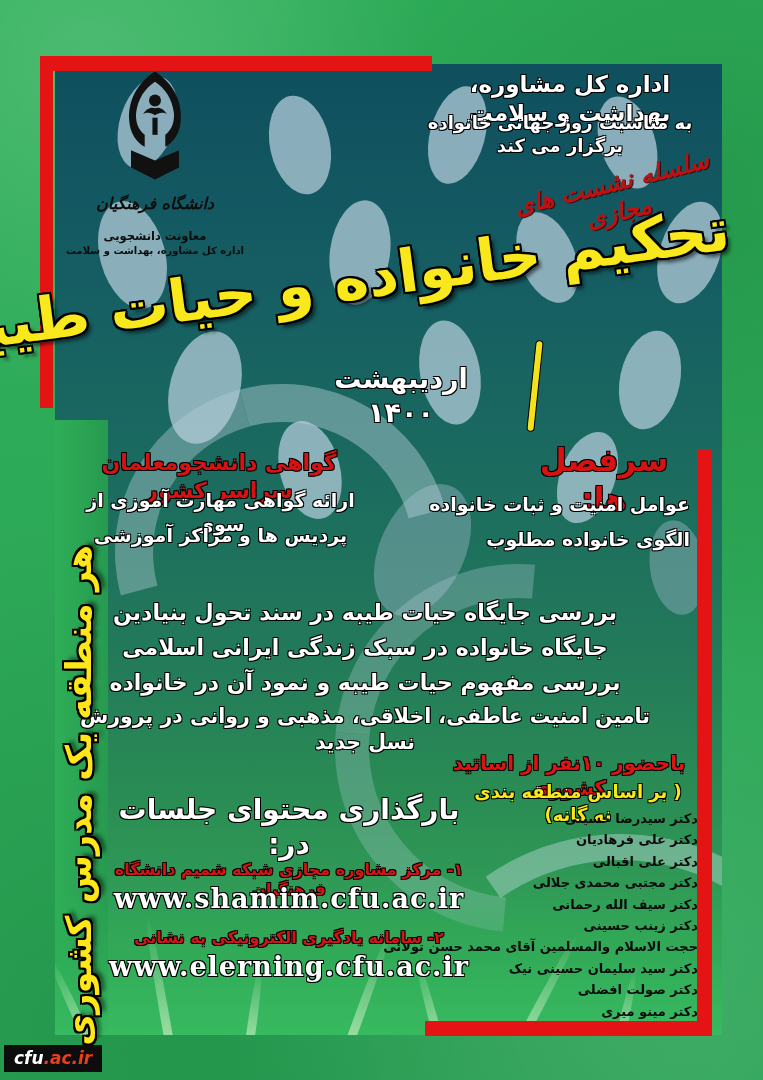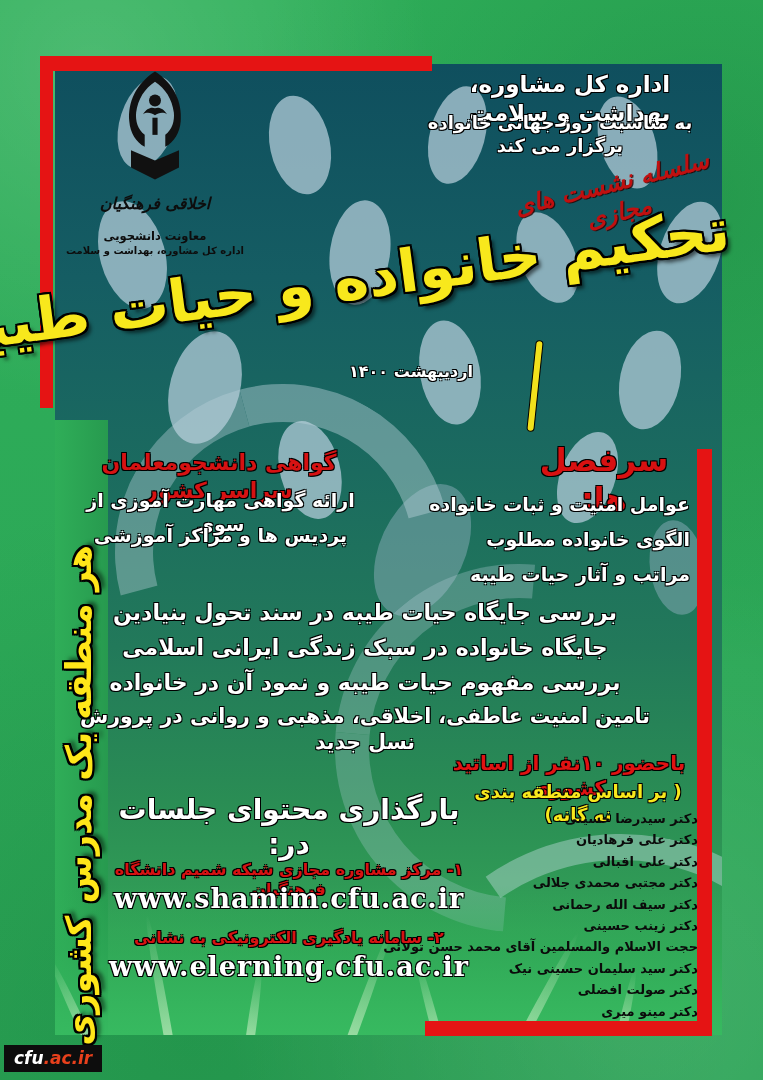--- a/index.html
+++ b/index.html
@@ -53,21 +53,21 @@
   .logo-block{position:absolute;left:66px;top:68px;width:178px;text-align:center;color:#0d0d0d;}
   .logo-block .l1{font-size:16px;font-weight:bold;font-style:italic;margin-top:2px;}
   .logo-block .l2{font-size:11.5px;font-weight:bold;margin-top:16px;}
   .logo-block .l3{font-size:10px;font-weight:bold;margin-top:2px;}
 
   .main-title{
     left:32px;top:238px;width:700px;text-align:center;
     font-size:59px;font-weight:bold;color:#f8e81c;
     transform:rotate(-7.5deg);letter-spacing:-1px;white-space:nowrap;
   }
-  .date{left:326px;top:362px;width:170px;font-size:16px;}
+  .date{left:316px;top:362px;width:170px;font-size:27px;}
   .callig-stroke{position:absolute;left:531px;top:340px;width:6px;height:90px;background:#f2e11c;border:1px solid #000;border-radius:4px;transform:rotate(6deg);}
 
   .aud-heading{left:68px;top:449px;width:302px;font-size:22px;}
   .aud1{left:83px;top:489px;width:275px;font-size:19px;}
   .aud2{left:83px;top:524px;width:275px;font-size:19px;}
 
   .topics-heading{left:515px;top:441px;width:178px;font-size:31px;color:#d81111;font-weight:bold;}
   .t0,.t1,.t2{left:340px;width:350px;text-align:left;font-size:19px;}
   .t0{top:493px;text-align:left;direction:rtl;text-align:right;left:340px;}
   .t1{top:528px;text-align:right;}
@@ -145,37 +145,36 @@
   <div class="txt series center">سلسله نشست های مجازی</div>
 
   <div class="logo-block">
     <svg width="88" height="120" viewBox="0 0 100 140">
       <path d="M50 4 C28 18 18 40 20 62 C21 76 28 86 38 92 L38 78 C30 72 27 62 28 52 C30 36 38 24 50 16 C62 24 70 36 72 52 C73 62 70 72 62 78 L62 92 C72 86 79 76 80 62 C82 40 72 18 50 4 Z" fill="#111"></path>
       <circle cx="50" cy="38" r="7" fill="#111"></circle>
       <path d="M36 54 C40 47 46 45 50 47 C54 45 60 47 64 54 C60 51 54 52 50 55 C46 52 40 51 36 54 Z" fill="#111"></path>
       <rect x="47" y="58" width="6" height="20" fill="#111"></rect>
       <path d="M22 96 L50 108 L78 96 L78 116 L50 130 L22 116 Z" fill="#111"></path>
     </svg>
-    <div class="l1">اخلاقی فرهنگیان</div>
+    <div class="l1">دانشگاه فرهنگیان</div>
     <div class="l2">معاونت دانشجویی</div>
     <div class="l3">اداره کل مشاوره، بهداشت و سلامت</div>
   </div>
 
   <div class="txt main-title ol2">تحکیم خانواده و حیات طیبه</div>
   <div class="callig-stroke"></div>
   <div class="txt date white ol1 center">اردیبهشت ۱۴۰۰</div>
 
   <div class="txt aud-heading redtxt ol1 center">گواهی دانشجومعلمان سراسر کشور</div>
   <div class="txt aud1 white ol1 center">ارائه گواهی مهارت آموزی از سوی</div>
   <div class="txt aud2 white ol1 center">پردیس ها و مراکز آموزشی</div>
 
   <div class="txt topics-heading ol1 center">سرفصل ها:</div>
   <div class="txt t0 white ol1">عوامل امنیت و ثبات خانواده</div>
   <div class="txt t1 white ol1">الگوی خانواده مطلوب</div>
-  <div class="txt t2 white ol1">مراتب و آثار حیات طیبه</div>
   <div class="txt t3 white ol1">بررسی جایگاه حیات طیبه در سند تحول بنیادین</div>
   <div class="txt t4 white ol1">جایگاه خانواده در سبک زندگی ایرانی اسلامی</div>
   <div class="txt t5 white ol1">بررسی مفهوم حیات طیبه و نمود آن در خانواده</div>
   <div class="txt t6 white ol1">تامین امنیت عاطفی، اخلاقی، مذهبی و روانی در پرورش نسل جدید</div>
 
   <div class="txt prof-heading ol1 center">باحضور ۱۰نفر از اساتید کشوری</div>
   <div class="txt prof-sub yellow ol1 center">( بر اساس منطقه بندی نه گانه)</div>
   <div class="prof-names">
     <div>دکتر سیدرضا حسینی</div>
     <div>دکتر علی فرهادیان</div>

